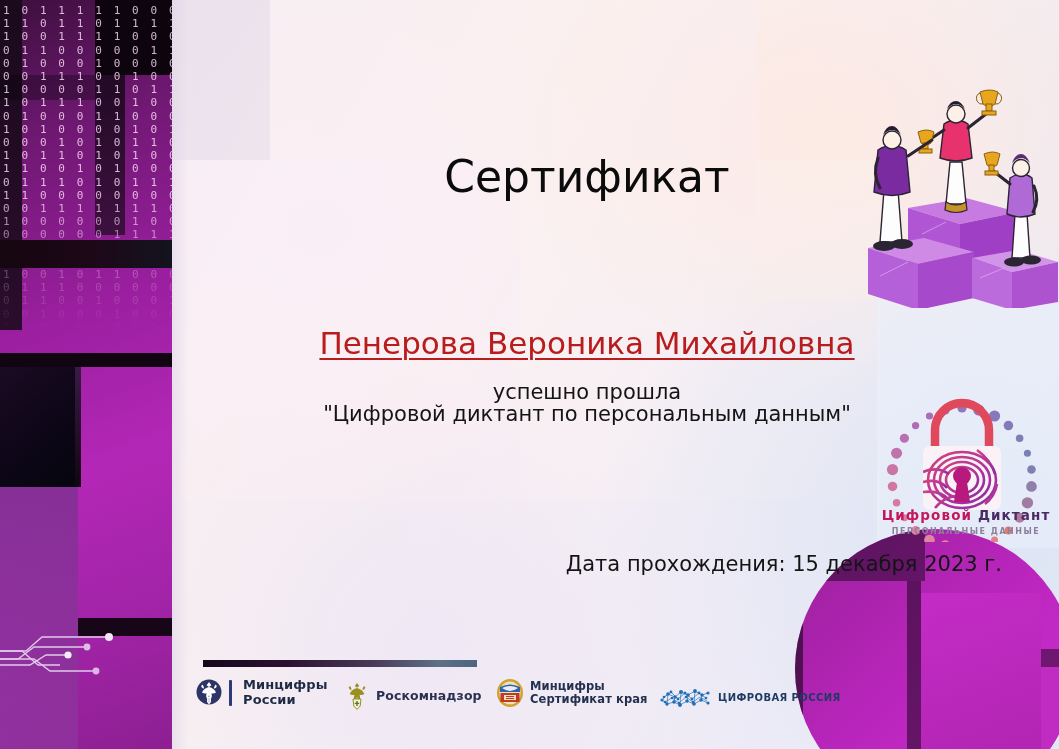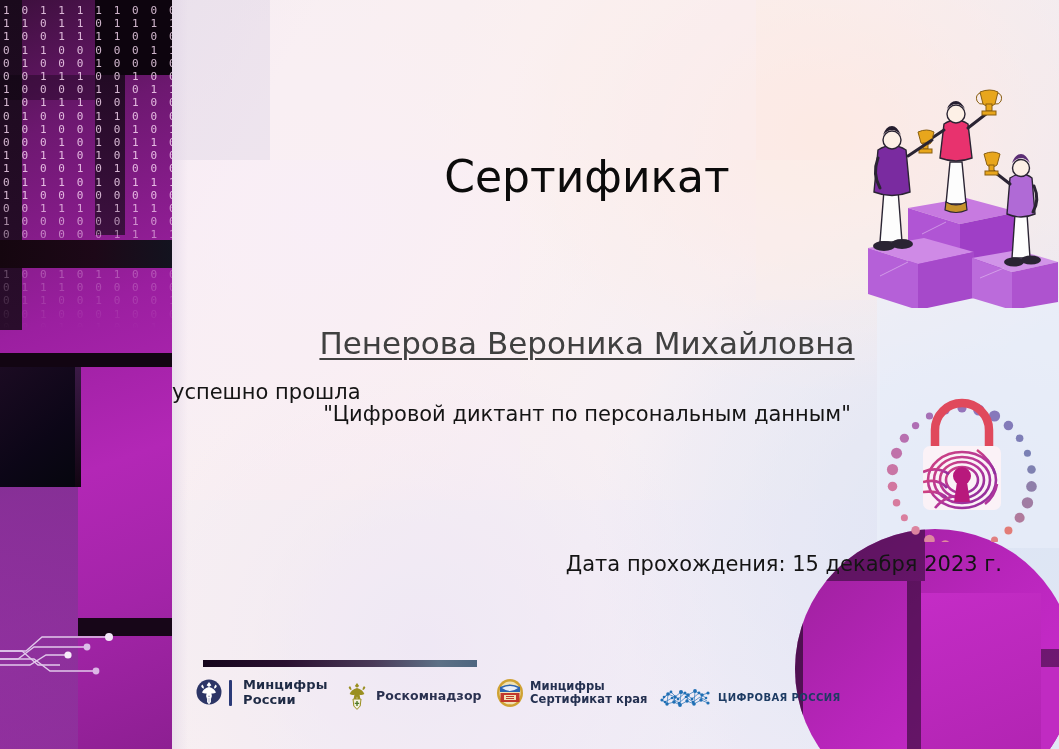--- a/index.html
+++ b/index.html
@@ -72,23 +72,23 @@
   
   .podium{position:absolute;left:862px;top:62px;width:196px;height:246px;}
 
   
   .content{position:absolute;left:172px;top:0;width:887px;height:749px;}
   .title{position:absolute;left:0;top:155px;width:830px;text-align:center;
     font-size:44px;font-weight:400;color:#0b0b0b;letter-spacing:0px;line-height:1;}
   .confirm{position:absolute;left:0;top:276px;width:830px;text-align:center;
     font-size:31px;font-weight:400;color:#121212;line-height:1.1;}
   .fio{position:absolute;left:0;top:325px;width:830px;text-align:center;
-    font-size:31px;font-weight:400;color:#404040;line-height:1.2;}
+    font-size:31px;font-weight:400;color:#b91c1c;line-height:1.2;}
   .fio span{text-decoration:underline;text-underline-offset:4px;text-decoration-thickness:2px;}
-  .passed{position:absolute;left:0;top:378px;width:830px;text-align:left;
+  .passed{position:absolute;left:0;top:378px;width:830px;text-align:center;
     font-size:21px;font-weight:400;color:#141414;line-height:1.35;}
   .testname{position:absolute;left:0;top:400px;width:830px;text-align:center;
     font-size:21px;font-weight:400;color:#141414;line-height:1.35;}
   .date{position:absolute;left:0;top:552px;width:830px;text-align:right;
     font-size:21px;font-weight:400;color:#141414;}
 
   
   .ddlogo{position:absolute;left:877px;top:372px;width:170px;height:170px;}
   .ddtext{position:absolute;left:877px;top:509px;width:178px;text-align:center;line-height:1;}
   .ddtext .l1{font-size:13.5px;font-weight:700;letter-spacing:1.1px;}
@@ -337,20 +337,27 @@
       <path d="M46 120 q18 -2 26 8"></path>
         <path d="M100 78 q14 10 18 24"></path>
       <path d="M108 132 q10 -8 12 -20"></path>
         <path d="M58 136 q8 -10 20 -12"></path>
     </g>
 
     <circle cx="85" cy="104" r="9" fill="#b8197c"></circle>
     <path d="M80 110 L90 110 L93 130 L77 130 Z" fill="#b8197c"></path>
   </svg>
 
+  <div class="ddtext">
+    <div class="l1">
+      <span class="c1">Цифровой</span>
+      <span class="c2">Диктант</span>
+    </div>
+    <span class="l2">ПЕРСОНАЛЬНЫЕ ДАННЫЕ</span>
+  </div>
 
   <div class="divider"></div>
 
   <div class="logos">
 
     <div class="logo l-minc">
       <svg class="emb" width="26" height="30" viewBox="0 0 26 30">
         <circle cx="13" cy="14" r="12.5" fill="#2c3566"></circle>
         <g fill="#ffffff">
           <path d="M13 4 l2.4 3.2 L13 9 l-2.4-1.8Z"></path>

